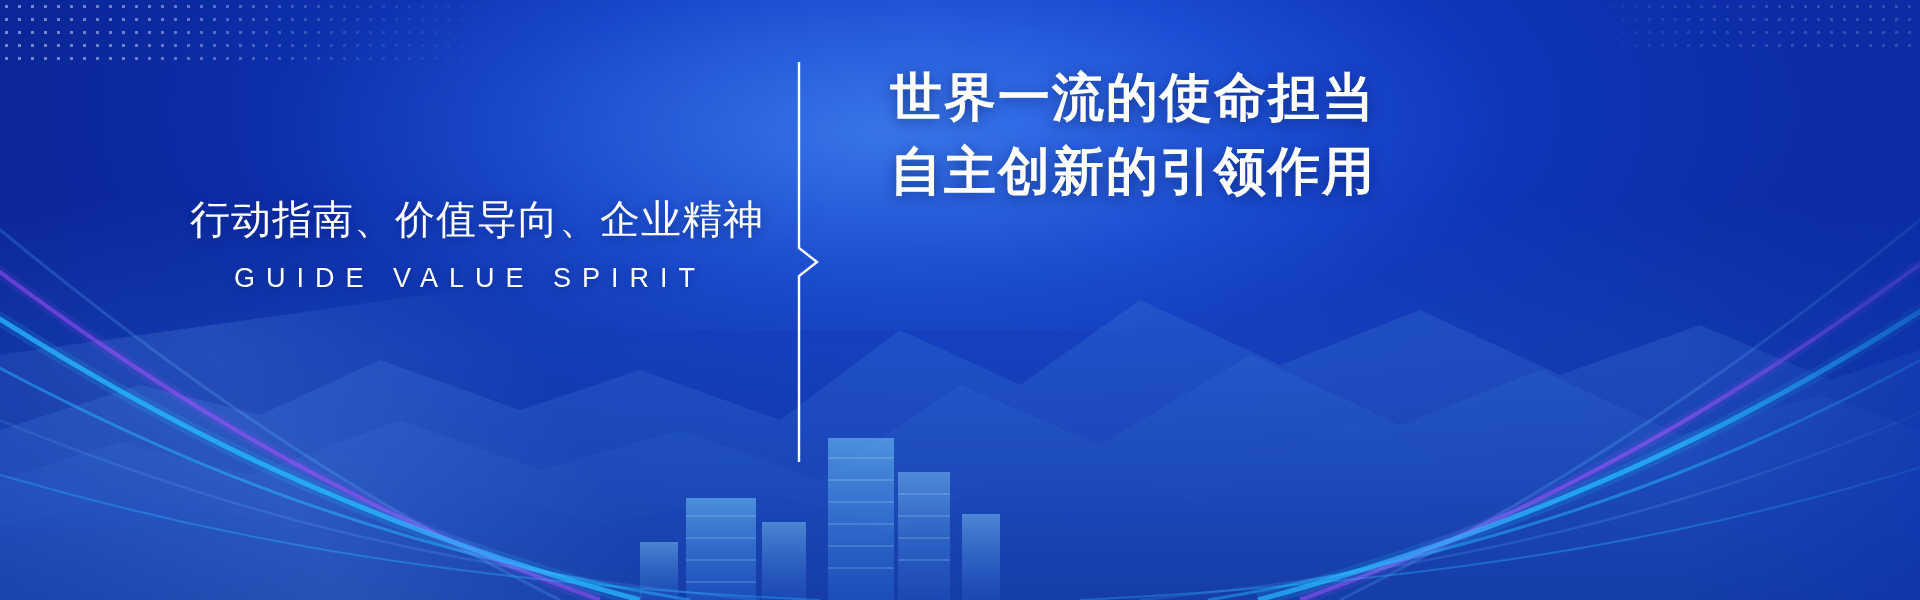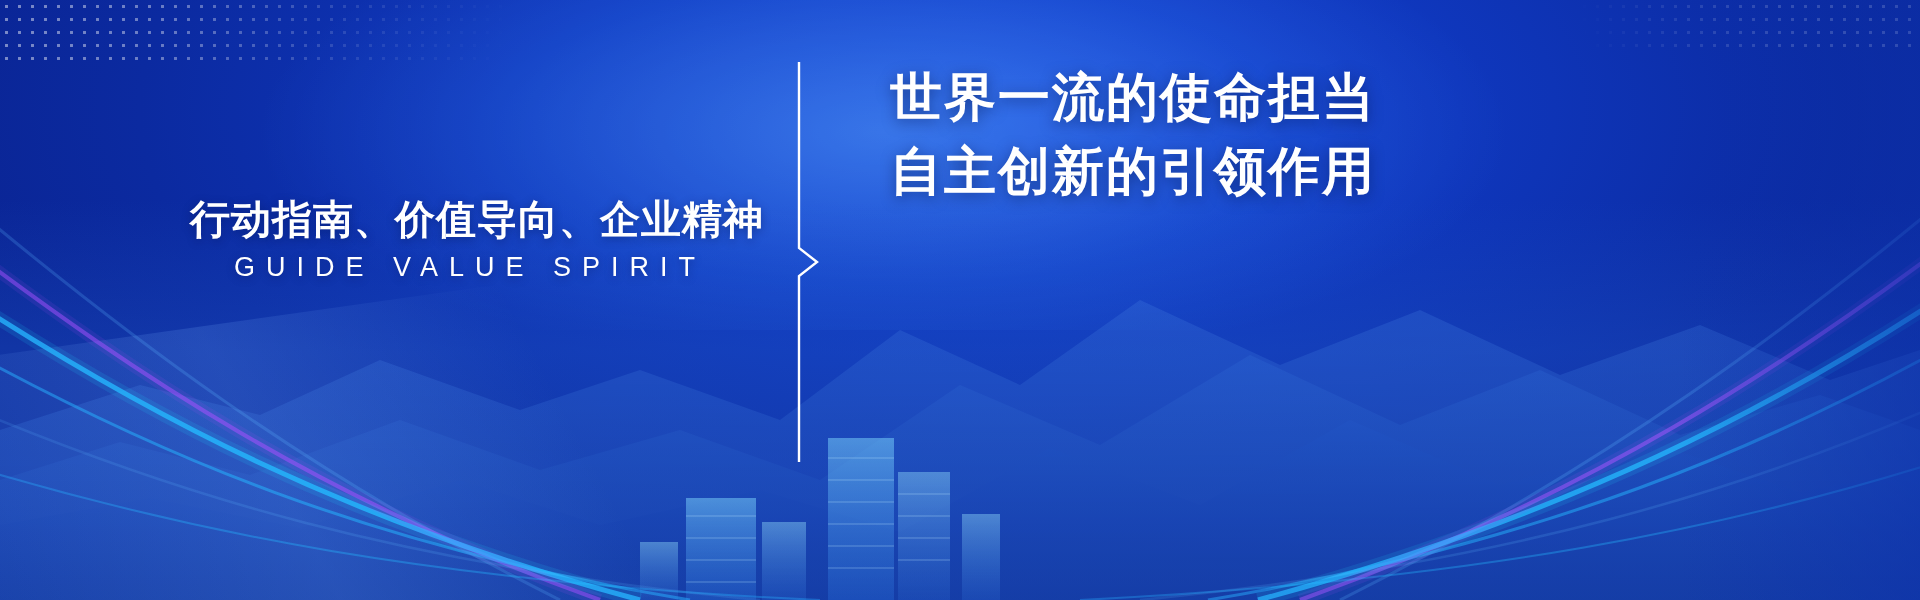--- a/index.html
+++ b/index.html
@@ -56,27 +56,27 @@
   }
 
   
   .arcs{position:absolute;inset:0;}
 
   
   .left-block{
     position:absolute;left:190px;top:196px;width:560px;text-align:center;
   }
   .left-title{
-    color:#ffffff;font-size:40px;font-weight:700;letter-spacing:1px;
+    color:#ffffff;font-size:40px;font-weight:400;letter-spacing:1px;
     line-height:1.15;white-space:nowrap;
     text-shadow:0 2px 10px rgba(0,20,80,.45);
     text-align:center;
   }
   .left-sub{
-    margin-top:10px;color:#ffffff;font-size:27px;font-weight:400;
+    margin-top:21px;color:#ffffff;font-size:27px;font-weight:400;
     letter-spacing:11px;white-space:nowrap;
     text-shadow:0 2px 8px rgba(0,20,80,.4);
   }
 
   
   .divider{position:absolute;left:795px;top:62px;width:30px;height:400px;}
 
   
   .right-block{
     position:absolute;left:890px;top:48px;width:500px;margin-top:13px;

